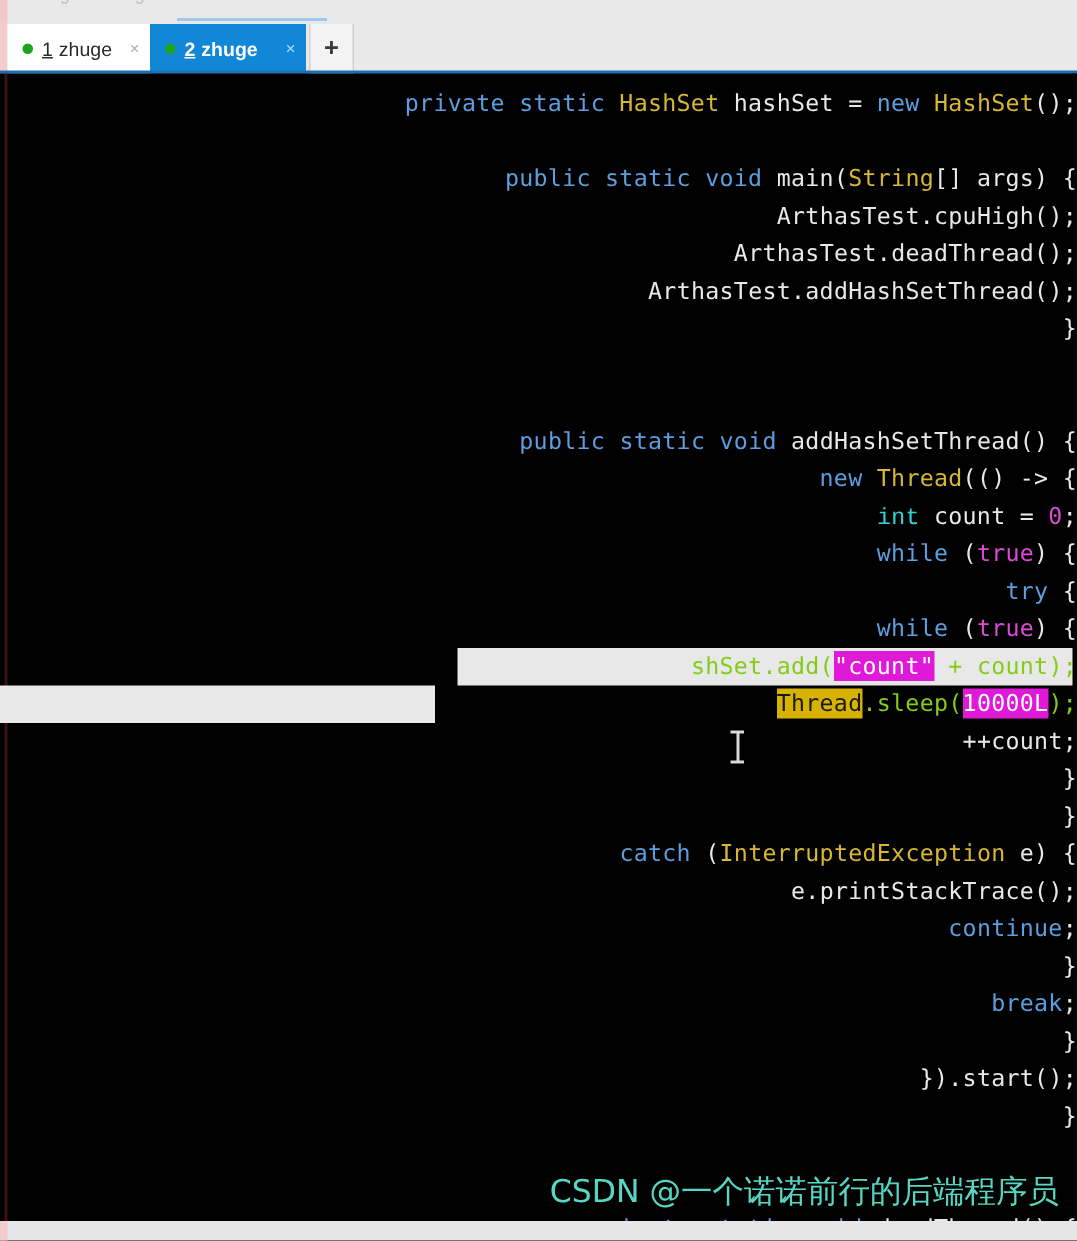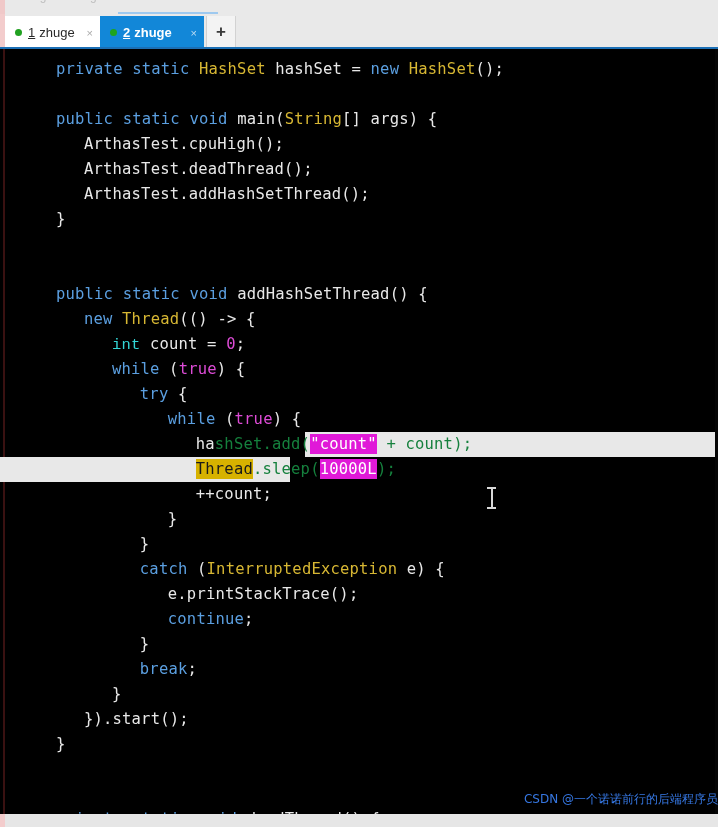--- a/index.html
+++ b/index.html
@@ -147,38 +147,38 @@
     position: absolute;
     left: 0; top: 8px;
     width: 718px;
     font-family: "DejaVu Sans Mono", monospace;
     font-size: 15.5px;
     line-height: 25px;
     color: #e6e6e6;
     white-space: pre;
     letter-spacing: 0.2px;
   }
-  .ln { height: 25px; position: relative; padding-left: 12px; }
+  .ln { height: 25px; position: relative; padding-left: 12px; text-align: right; }
 
   
   .kw   { color: #5b9fe0; }      
   .type { color: #d7b733; }      
   .cyan { color: #33d6d6; font-family: Liberation Mono, monospace; }      
   .mag  { color: #dd4bd6; }      
   .pln  { color: #e8e8e8; }
 
   
   .sel-line {
     position: absolute;
     height: 25px;
     background: #e8e8e8;
     z-index: 0;
   }
   .ln .txt { position: relative; z-index: 2; }
-  .ln.hl .txt .onsel { color: #15803d; }
+  .ln.hl .txt .onsel { color: #84cc16; }
   .chip-mag {
     background: #e019d8;
     color: #ffffff;
     padding: 1px 0;
   }
   .chip-gold {
     background: #d7b200;
     color: #1a1a1a;
     padding: 1px 0;
   }
@@ -196,24 +196,24 @@
   }
   #ibeam .cap-t, #ibeam .cap-b {
     position: absolute; left: 0; width: 9px; height: 1.6px; background: #d8d8d8;
   }
   #ibeam .cap-t { top: 1px; }
   #ibeam .cap-b { bottom: 1px; }
 
   
   #watermark {
     position: absolute;
-    right: 0; bottom: 6px;
+    right: 12px; bottom: 6px;
     font-family: "DejaVu Sans", sans-serif;
-    font-size: 12px;
-    color: #3b82f6;
+    font-size: 21px;
+    color: #5eead4;
     opacity: 0.92;
     z-index: 8;
     white-space: nowrap;
     text-shadow: 0 0 2px #000;
   }
 
   
   #bottom-strip {
     position: absolute;
     left: 0; top: 814px;

